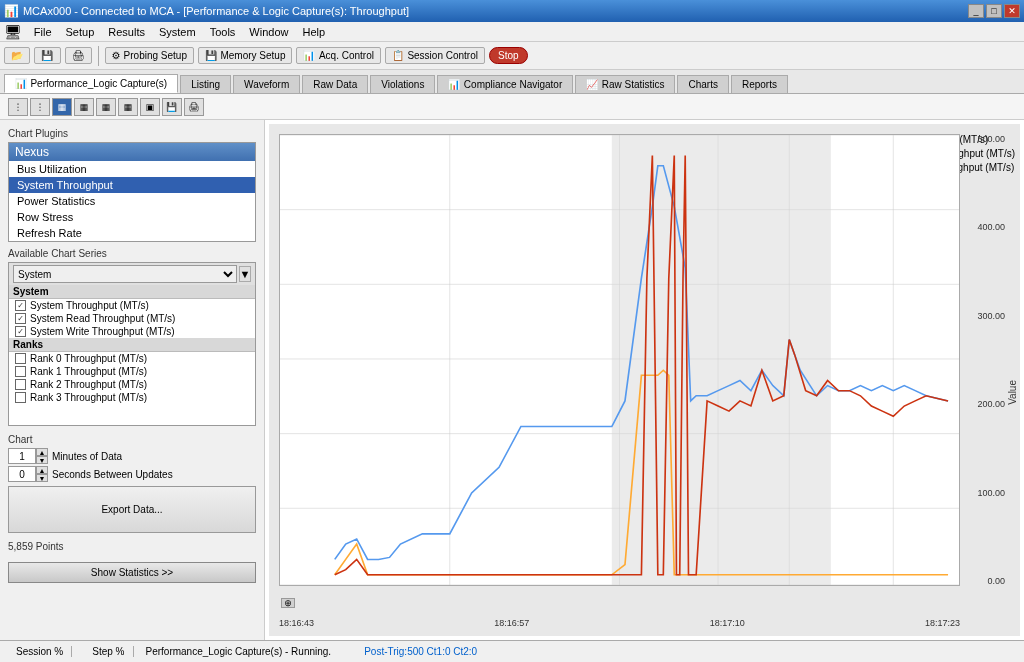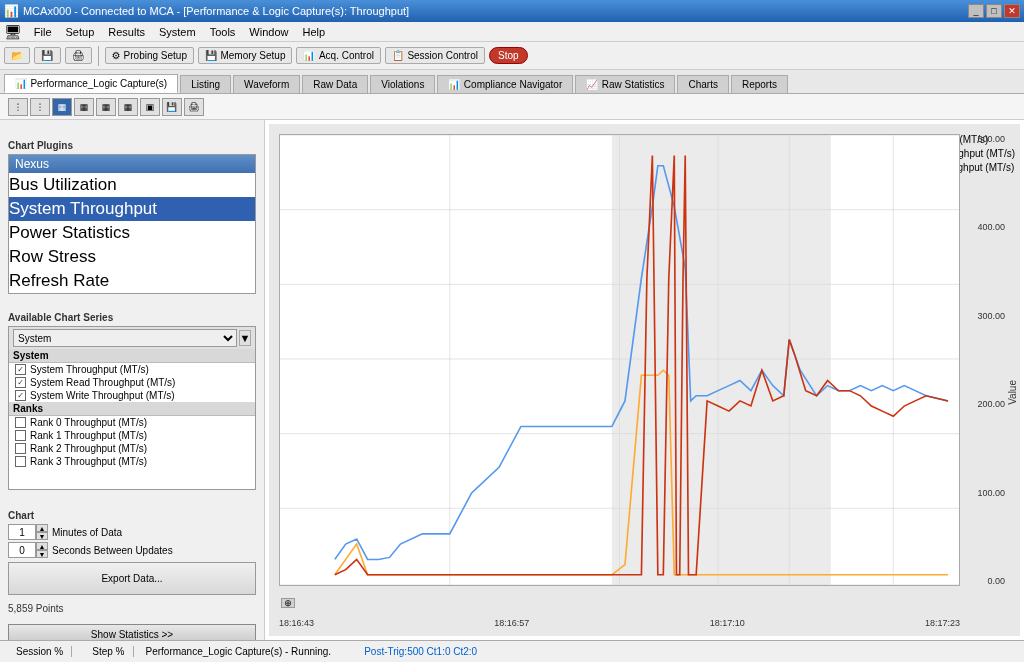--- a/index.html
+++ b/index.html
@@ -29,42 +29,42 @@
 
     
     #subtoolbar { background: #f5f5f5; height: 26px; display: flex; align-items: center; padding: 0 8px; border-bottom: 1px solid #ccc; gap: 2px; }
     .sub-btn { width: 20px; height: 18px; background: #e0e0e0; border: 1px solid #999; cursor: pointer; display: flex; align-items: center; justify-content: center; font-size: 9px; }
 
     
     #main { display: flex; height: calc(662px - 22px - 20px - 28px - 24px - 26px - 22px); }
 
     
     #sidebar { width: 265px; background: #f0f0f0; border-right: 1px solid #ccc; padding: 8px; display: flex; flex-direction: column; gap: 6px; overflow: hidden; }
-    .section-label { font-size: 10px; color: #333; margin-bottom: 3px; font-weight: bold; margin-top: 12px; }
+    .section-label { font-size: 10px; color: #333; margin-bottom: 3px; font-weight: normal; }
     .plugin-box { border: 1px solid #999; background: white; }
     .plugin-header { background: linear-gradient(to bottom, #6090c8, #4070b0); color: white; padding: 2px 6px; font-size: 12px; }
-    .plugin-item { padding: 2px 0; cursor: pointer; font-size: 17px; }
+    .plugin-item { padding: 2px 8px; cursor: pointer; font-size: 11px; }
     .plugin-item.selected { background: #3060b0; color: white; }
 
     .series-box { border: 1px solid #999; background: white; flex: 1; overflow: hidden; }
     .series-header { background: #e0e0e0; padding: 2px 4px; display: flex; align-items: center; justify-content: space-between; }
     .series-scroll { overflow-y: auto; height: 140px; }
     .series-group-label { background: #d8d8d8; padding: 1px 4px; font-size: 10px; font-weight: bold; border-bottom: 1px solid #bbb; }
     .series-item { display: flex; align-items: center; gap: 4px; padding: 1px 6px; font-size: 10px; }
     .checkbox { width: 11px; height: 11px; border: 1px solid #666; background: white; display: flex; align-items: center; justify-content: center; cursor: pointer; }
     .checkbox.checked::after { content: '✓'; font-size: 8px; color: #333; }
 
     .chart-settings { font-size: 10px; margin-top: 2px; }
     .chart-row { display: flex; align-items: center; gap: 4px; margin: 2px 0; }
     .spinner-box { display: flex; align-items: center; gap: 0; }
     .spinner-input { width: 28px; height: 16px; border: 1px solid #999; text-align: center; font-size: 10px; }
     .spinner-btns { display: flex; flex-direction: column; }
     .spinner-btn { width: 12px; height: 8px; border: 1px solid #999; background: #e0e0e0; display: flex; align-items: center; justify-content: center; font-size: 7px; cursor: pointer; line-height: 1; }
 
-    .export-btn { width: 100%; padding: 10px; background: linear-gradient(to bottom, #f0f0f0, #d8d8d8); border: 1px solid #999; cursor: pointer; font-size: 10px; margin-top: 2px; }
+    .export-btn { width: 100%; padding: 17px; background: linear-gradient(to bottom, #f0f0f0, #d8d8d8); border: 1px solid #999; cursor: pointer; font-size: 10px; margin-top: 2px; }
     .show-stats-btn { width: 100%; padding: 4px; background: linear-gradient(to bottom, #e8e8e8, #c8c8c8); border: 1px solid #888; cursor: pointer; font-size: 10px; margin-top: 4px; }
     .points-label { font-size: 10px; color: #333; margin-top: 2px; }
 
     
     #chartarea { flex: 1; background: white; display: flex; flex-direction: column; }
     #chart-container { flex: 1; position: relative; background: #e8e8e8; margin: 4px; }
     #chart-inner { position: absolute; top: 10px; left: 10px; right: 60px; bottom: 50px; background: white; border: 1px solid #aaa; }
     #chart-svg { width: 100%; height: 100%; }
 
     

